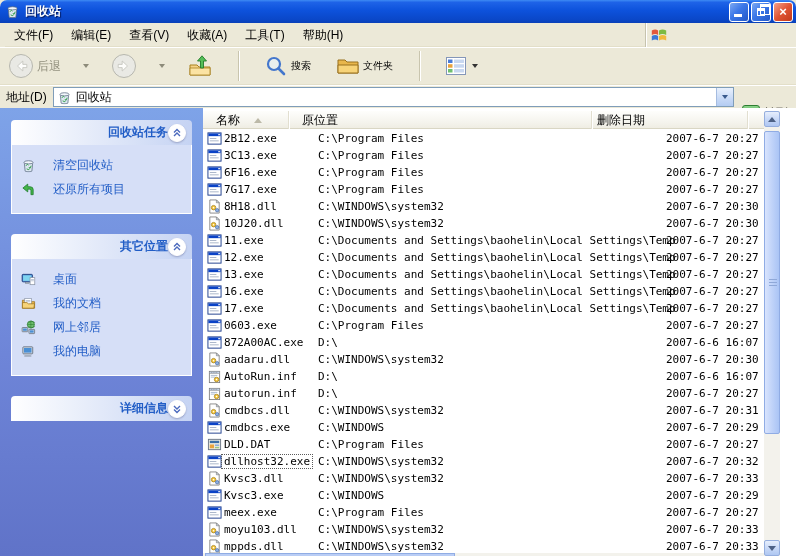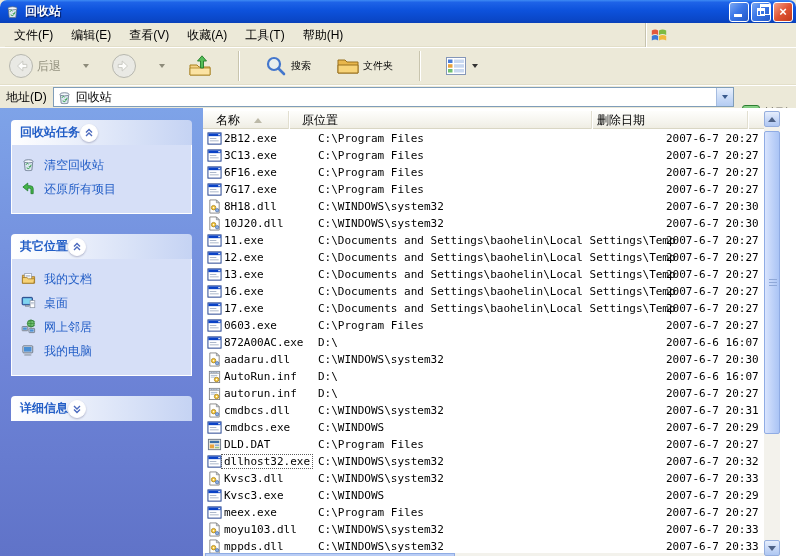--- a/index.html
+++ b/index.html
@@ -55,26 +55,26 @@
   .go-label { font-size:12px; color:#000; }
 
   
   .main { position:absolute; top:108px; left:0; width:796px; height:448px; background:#fff; }
 
   
   .sidebar { position:absolute; left:0; top:0; width:203px; height:448px;
     background:linear-gradient(180deg,#7EA3E8 0%,#6E85D8 55%,#6073C8 100%); padding:12px 11px 0 11px; overflow:hidden; }
   .xp-panel { width:181px; margin-bottom:20px; }
   .panel-header { height:25px; border-radius:4px 4px 0 0; background:linear-gradient(90deg,#FFFFFF 0%,#C5D3F3 100%);
-    display:flex; align-items:center; justify-content:flex-start; padding:0 6px 0 9px; }
+    display:flex; align-items:center; justify-content:flex-end; padding:0 6px 0 9px; }
   .panel-title { font-size:12px; font-weight:bold; color:#215DC6; }
   .panel-chevron { width:18px; height:18px; border-radius:50%; background:#fff; border:1px solid #fff;
     display:flex; align-items:center; justify-content:center; box-shadow:0 1px 2px rgba(0,0,60,.25); }
   .panel-body { background:#D6DFF7; border:1px solid #FFFFFF; border-top:none; padding:9px 4px 8px 9px; }
-  .panel-item { display:flex; gap:7px; margin:3px 0 7px 0; cursor:default; }
+  .panel-item { display:flex; align-items:center; gap:16px; margin:3px 0 7px 0; cursor:default; }
   .panel-icon { width:16px; height:16px; display:inline-flex; flex:none; }
   .panel-label { font-size:12px; color:#215DC6; }
 
   
   .list { position:absolute; left:203px; top:0; width:577px; height:448px; background:#fff; }
   .list-header { position:absolute; left:0; top:3px; width:561px; height:18px;
     background:linear-gradient(180deg,#FEFEFC,#F4F3EC 70%,#EFEDE3); border-bottom:1px solid #D9D6C4; display:flex; }
   .hcell { position:relative; height:18px; display:flex; align-items:center; border-right:1px solid #E2DFD0; box-shadow:1px 0 0 #fff; font-size:12px; color:#000; }
   .hcell.c1 { width:86px; padding-left:13px; }
   .hcell.c2 { width:303px; padding-left:13px; }
@@ -279,41 +279,41 @@
           <span class="panel-chevron">
             <svg viewBox="0 0 10 10" width="10" height="10">
               <path d="M2 4.5L5 1.5 8 4.5M2 8L5 5 8 8" stroke="#4A69BD" stroke-width="1.4" fill="none"></path>
             </svg>
           </span>
         </div>
         <div class="panel-body">
           <div class="panel-item">
             <span class="panel-icon">
               <svg viewBox="0 0 16 16" width="15" height="15">
-                <path d="M1.5 4.5h5L8 6h6.5v7h-13z" fill="#E8B64C" stroke="#99701E" stroke-width="0.8"></path>
-                <rect x="4" y="2.8" width="7" height="8" fill="#fff" stroke="#8A94A5" stroke-width="0.7"></rect>
-                <rect x="5" y="4.3" width="5" height="0.8" fill="#A8B4C8"></rect>
-                <rect x="5" y="5.8" width="5" height="0.8" fill="#A8B4C8"></rect>
-                <path d="M1.5 7h4.8l1.5 1.3h6.7l-.8 4.7h-12.2z" fill="#F7D378" stroke="#99701E" stroke-width="0.8"></path>
-              </svg>
-            </span>
-            <span class="panel-label">我的文档</span>
-          </div>
-          <div class="panel-item">
-            <span class="panel-icon">
-              <svg viewBox="0 0 16 16" width="15" height="15">
                 <rect x="1.2" y="2.5" width="11" height="8" rx="1" fill="#3F74C8" stroke="#1D3E7A" stroke-width="0.9"></rect>
                 <rect x="2.2" y="3.5" width="9" height="6" fill="#7FD4F0"></rect>
                 <rect x="4.7" y="11" width="4" height="1.5" fill="#C9CFD8" stroke="#6B7687" stroke-width="0.5"></rect>
                 <rect x="9.7" y="6" width="5" height="7.5" fill="#fff" stroke="#8A94A5" stroke-width="0.8"></rect>
                 <rect x="10.7" y="7.5" width="3" height="0.8" fill="#A8B4C8"></rect>
                 <rect x="10.7" y="9" width="3" height="0.8" fill="#A8B4C8"></rect>
               </svg>
             </span>
             <span class="panel-label">桌面</span>
+          </div>
+          <div class="panel-item">
+            <span class="panel-icon">
+              <svg viewBox="0 0 16 16" width="15" height="15">
+                <path d="M1.5 4.5h5L8 6h6.5v7h-13z" fill="#E8B64C" stroke="#99701E" stroke-width="0.8"></path>
+                <rect x="4" y="2.8" width="7" height="8" fill="#fff" stroke="#8A94A5" stroke-width="0.7"></rect>
+                <rect x="5" y="4.3" width="5" height="0.8" fill="#A8B4C8"></rect>
+                <rect x="5" y="5.8" width="5" height="0.8" fill="#A8B4C8"></rect>
+                <path d="M1.5 7h4.8l1.5 1.3h6.7l-.8 4.7h-12.2z" fill="#F7D378" stroke="#99701E" stroke-width="0.8"></path>
+              </svg>
+            </span>
+            <span class="panel-label">我的文档</span>
           </div>
           <div class="panel-item">
             <span class="panel-icon">
               <svg viewBox="0 0 16 16" width="15" height="15">
                 <circle cx="10.5" cy="4.8" r="3.8" fill="#6FBF6F" stroke="#2E7D32" stroke-width="0.8"></circle>
                 <path d="M6.8 4.8h7.4M10.5 1v7.6M8 2.8a5.5 5.5 0 017 0M8 6.8a5.5 5.5 0 007 0" stroke="#2E7D32" stroke-width="0.6" fill="none"></path>
                 <rect x="1.2" y="8" width="6" height="4.5" rx="0.5" fill="#D7DCE4" stroke="#5F6B7A" stroke-width="0.8"></rect>
                 <rect x="2.2" y="9" width="4" height="2.5" fill="#4A8FD4"></rect>
                 <rect x="8.5" y="10" width="6" height="4.5" rx="0.5" fill="#D7DCE4" stroke="#5F6B7A" stroke-width="0.8"></rect>
                 <rect x="9.5" y="11" width="4" height="2.5" fill="#4A8FD4"></rect>

